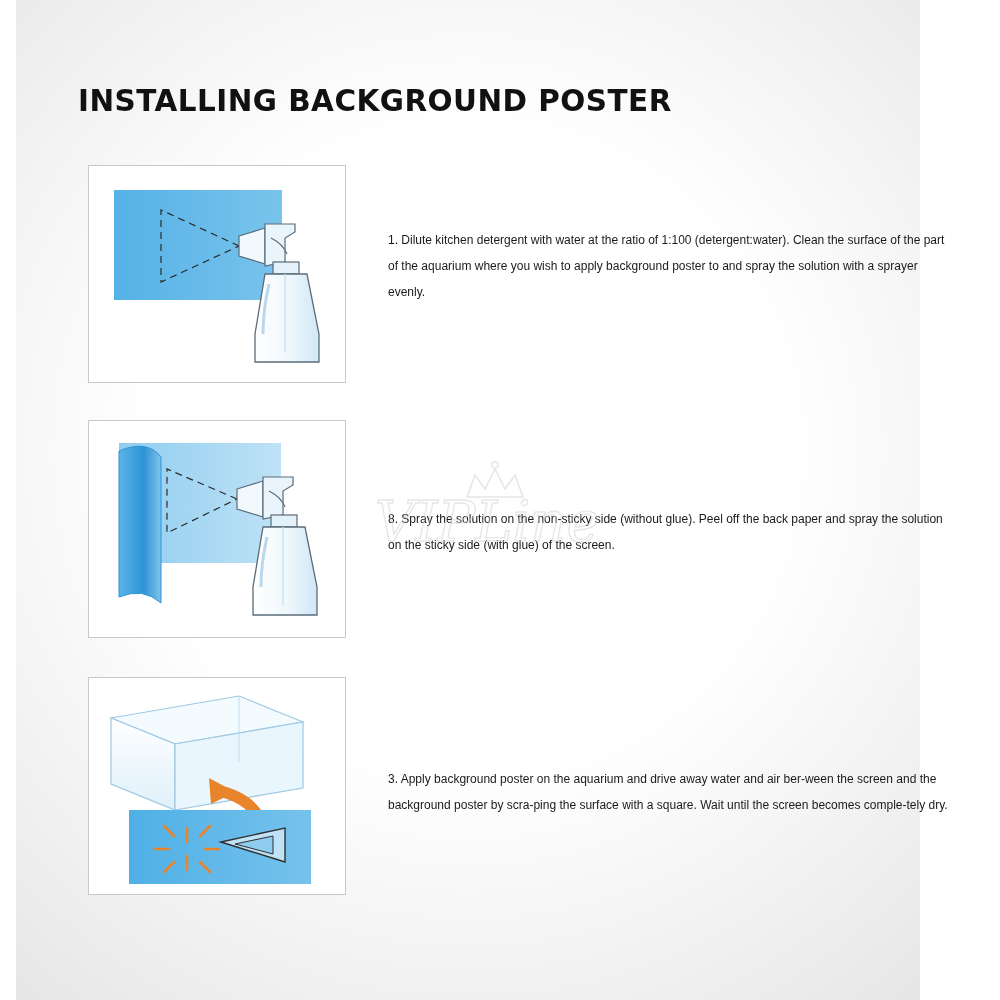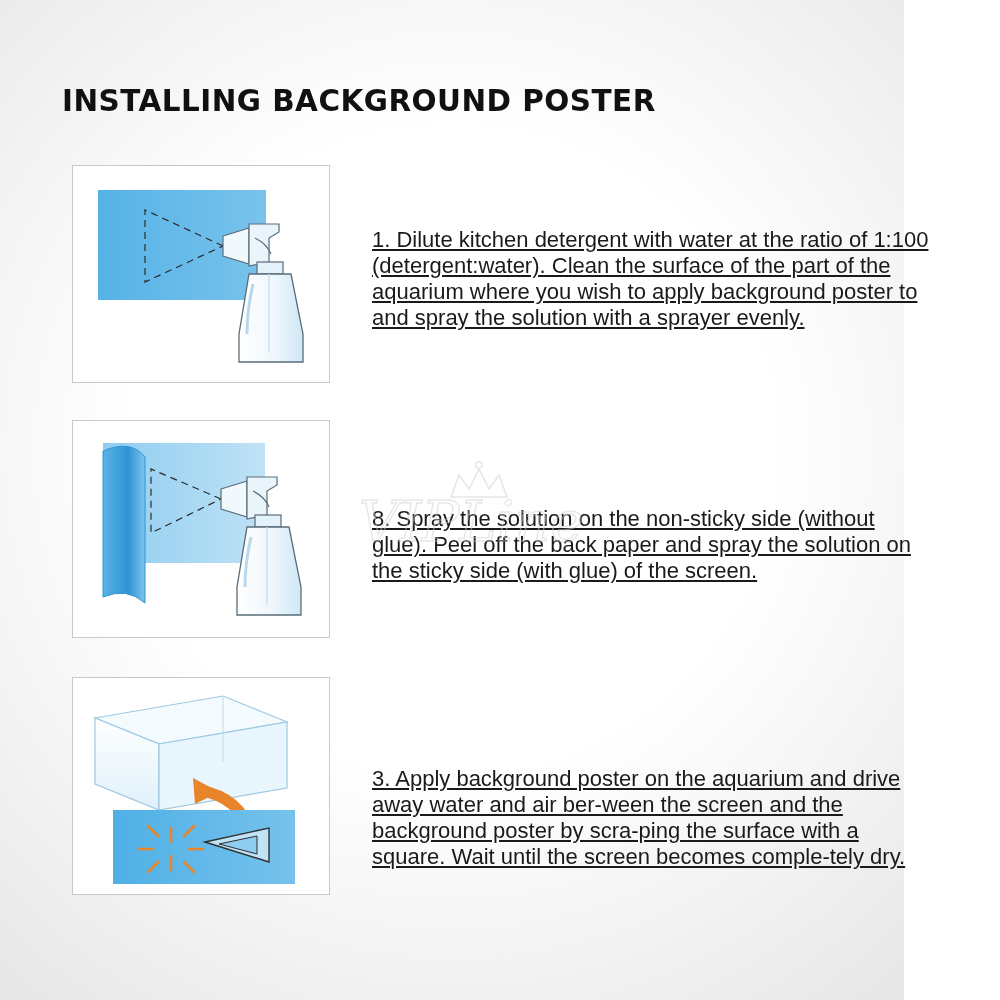--- a/index.html
+++ b/index.html
@@ -13,20 +13,21 @@
     font-family: "Liberation Sans", sans-serif;
     background: #ffffff;
   }
   .page {
     position: relative;
     width: 904px;
     height: 1000px;
     background:
       radial-gradient(circle at 50% 45%, #ffffff 0%, #ffffff 45%, #f4f4f4 70%, #e6e6e6 100%);
     box-sizing: border-box;
+    margin-left: 16px;
   }
   .title {
     position: absolute;
     left: 62px;
     top: 82px;
     font-size: 31px;
     font-weight: 700;
     letter-spacing: 0.5px;
     color: #111111;
     font-family: "DejaVu Sans", sans-serif;
@@ -51,25 +52,24 @@
     width: 258px;
     height: 218px;
     border: 1px solid #c9c9c9;
     background: #ffffff;
     box-sizing: border-box;
   }
   .step-text {
     position: absolute;
     left: 300px;
     width: 560px;
-    font-size: 22px;
+    font-size: 12px;
     line-height: 26px;
     color: #1a1a1a;
     font-family: "Liberation Sans", sans-serif;
-    text-decoration: underline;
   }
   .step1 .step-text { top: 62px; }
   .step2 .step-text { top: 86px; }
   .step3 .step-text { top: 89px; }
 
   svg { display: block; }
 
   
   .watermark {
     position: absolute;

